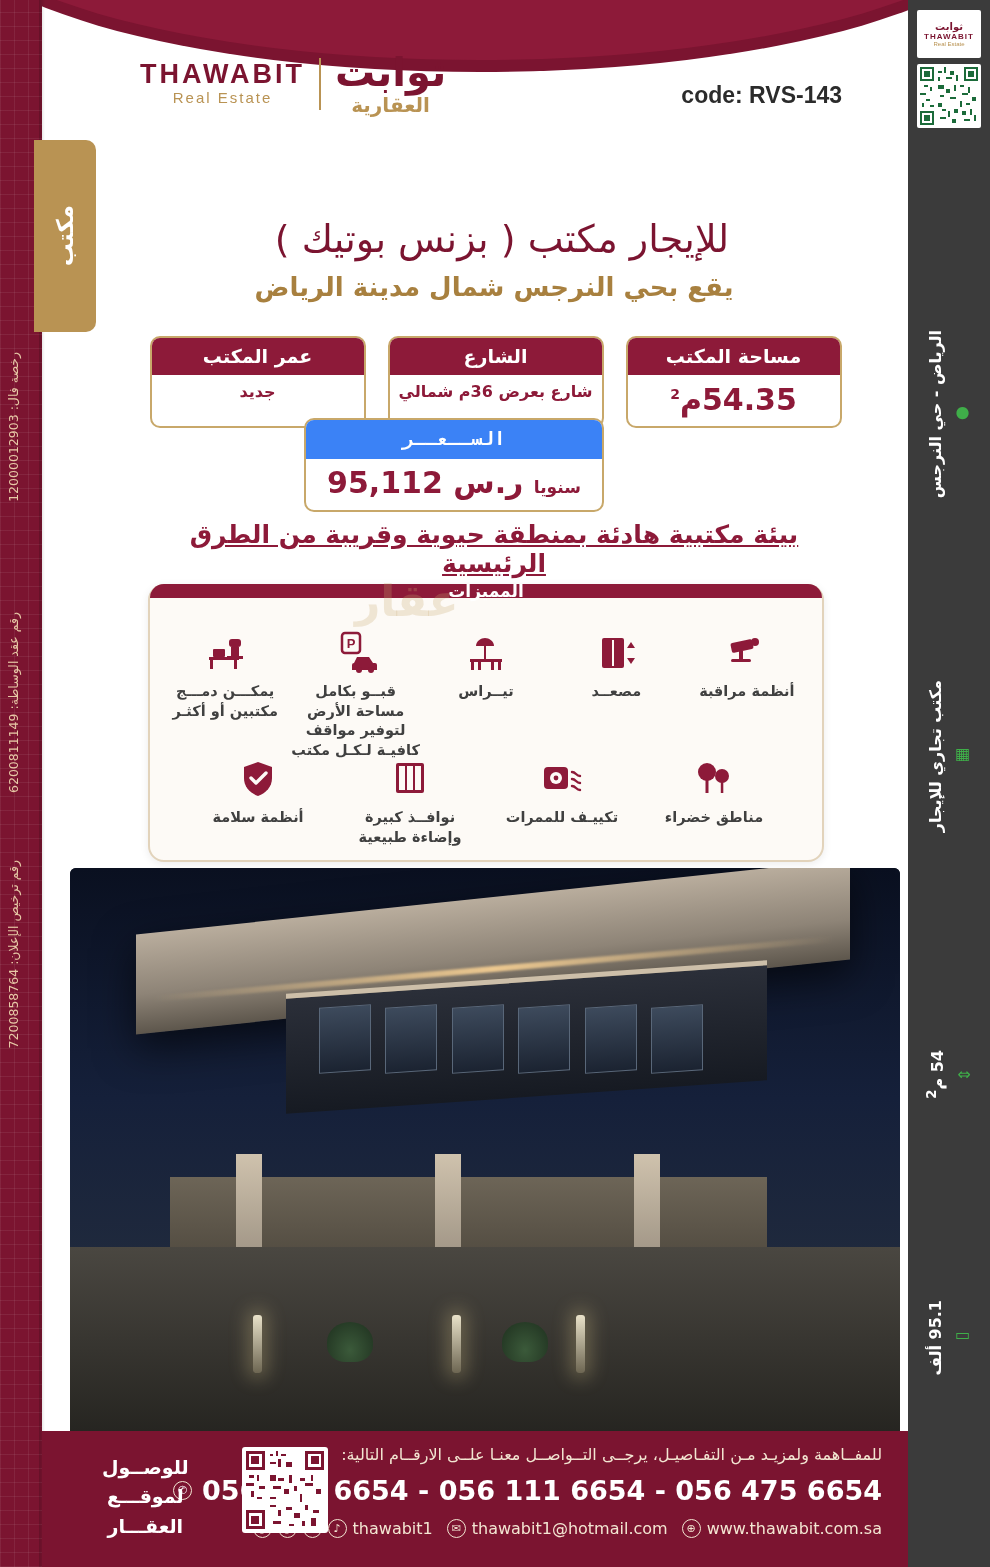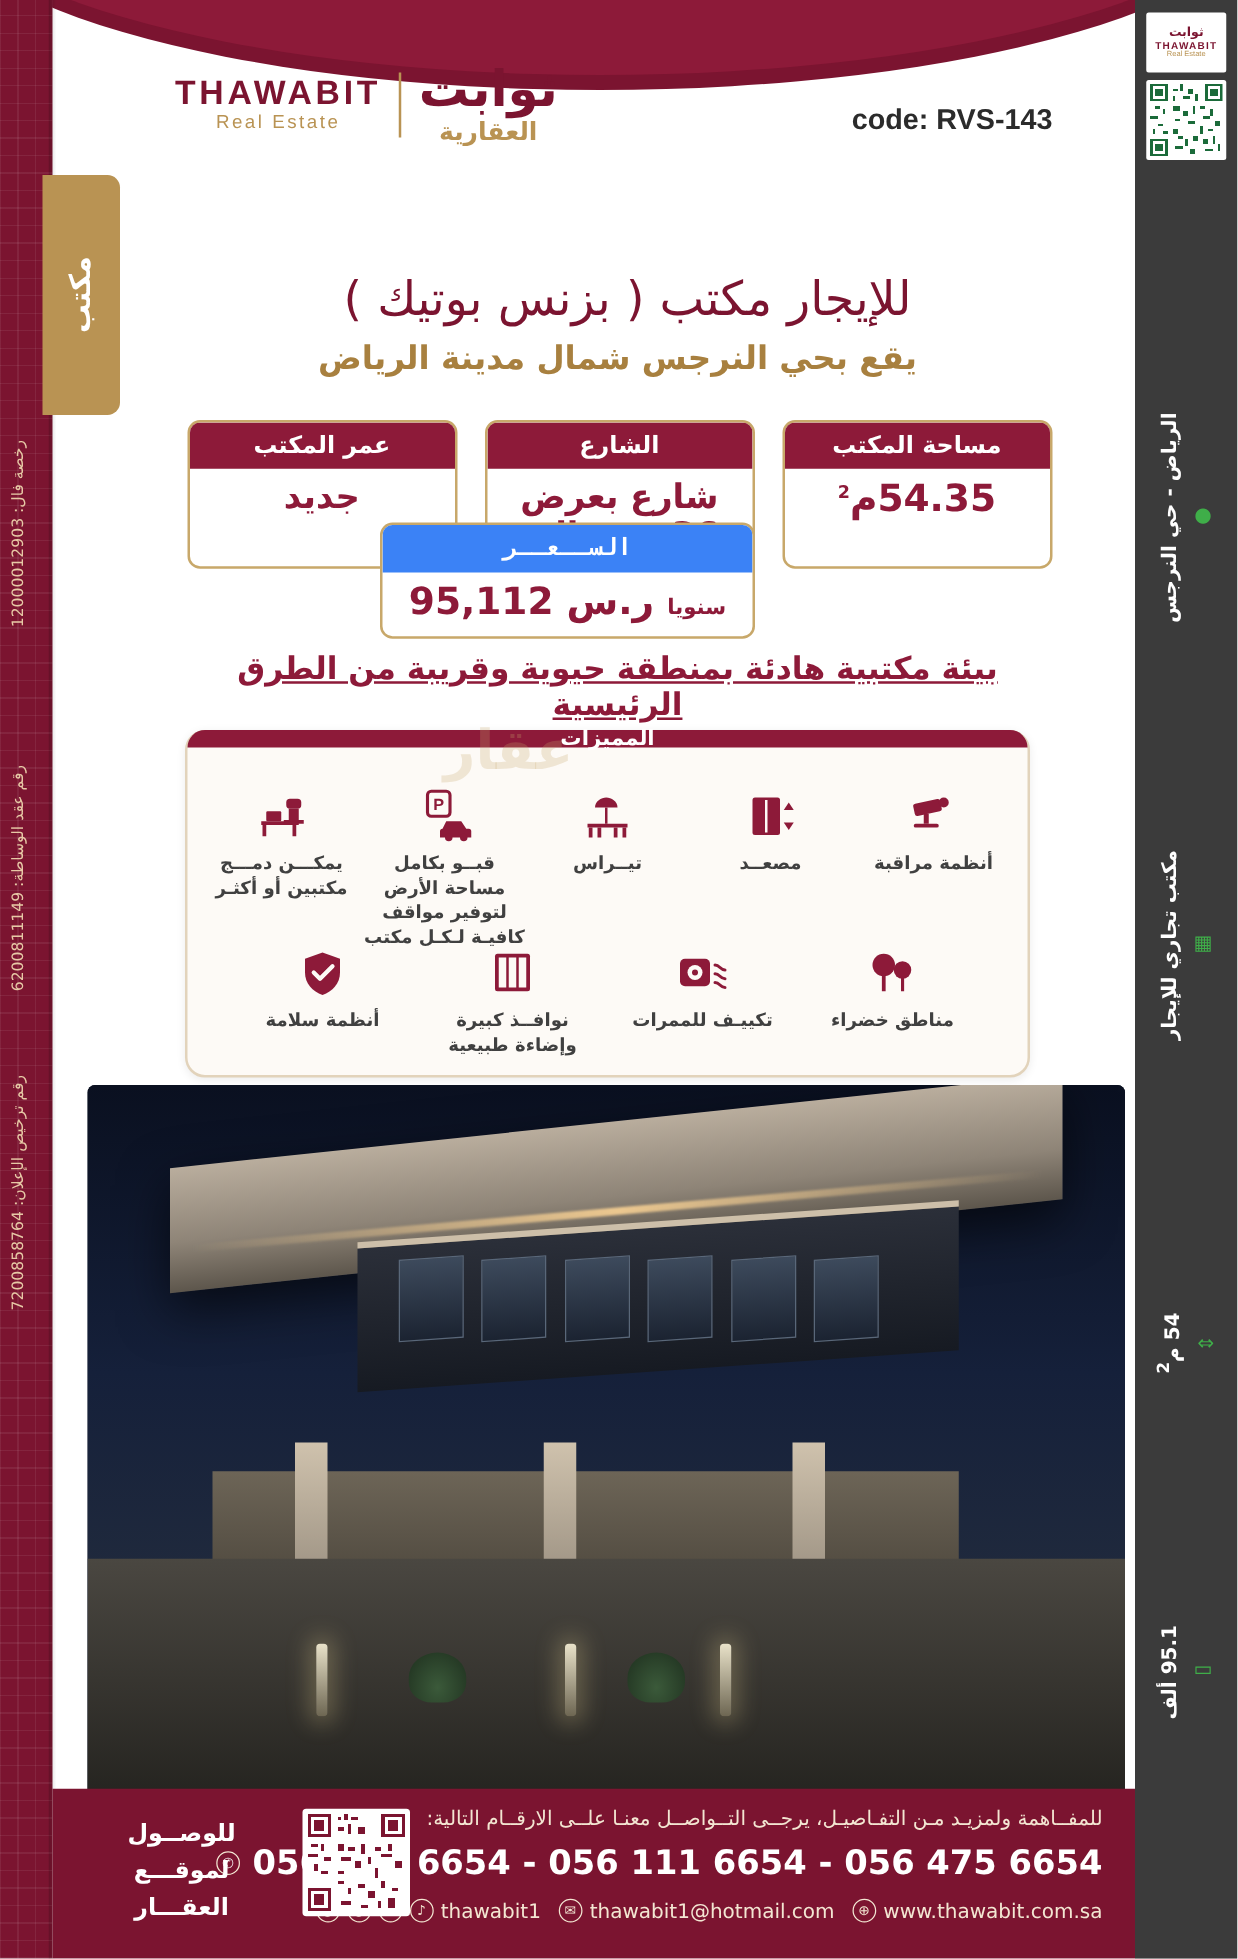--- a/index.html
+++ b/index.html
@@ -126,21 +126,21 @@
     text-align: center;
   }
   .pill .head {
     background: #8d1a39; color: #fff;
     font-size: 19px; font-weight: bold; padding: 7px 2px 8px;
     letter-spacing: 1px;
   }
   .pill .val {
     color: #8d1a39; font-weight: bold;
     padding: 7px 4px 9px;
-    font-size: 27px;
+    font-size: 16px;
   }
   .pill .val.big { font-size: 30px; }
   .pill .val.big sup { font-size: 14px; }
 
   .price-pill {
     position: absolute; left: 0; right: 0; top: 418px;
     margin: 0 auto;
     width: 300px;
     border: 2px solid #c8a86a;
     border-radius: 10px; overflow: hidden; background: #fff;

